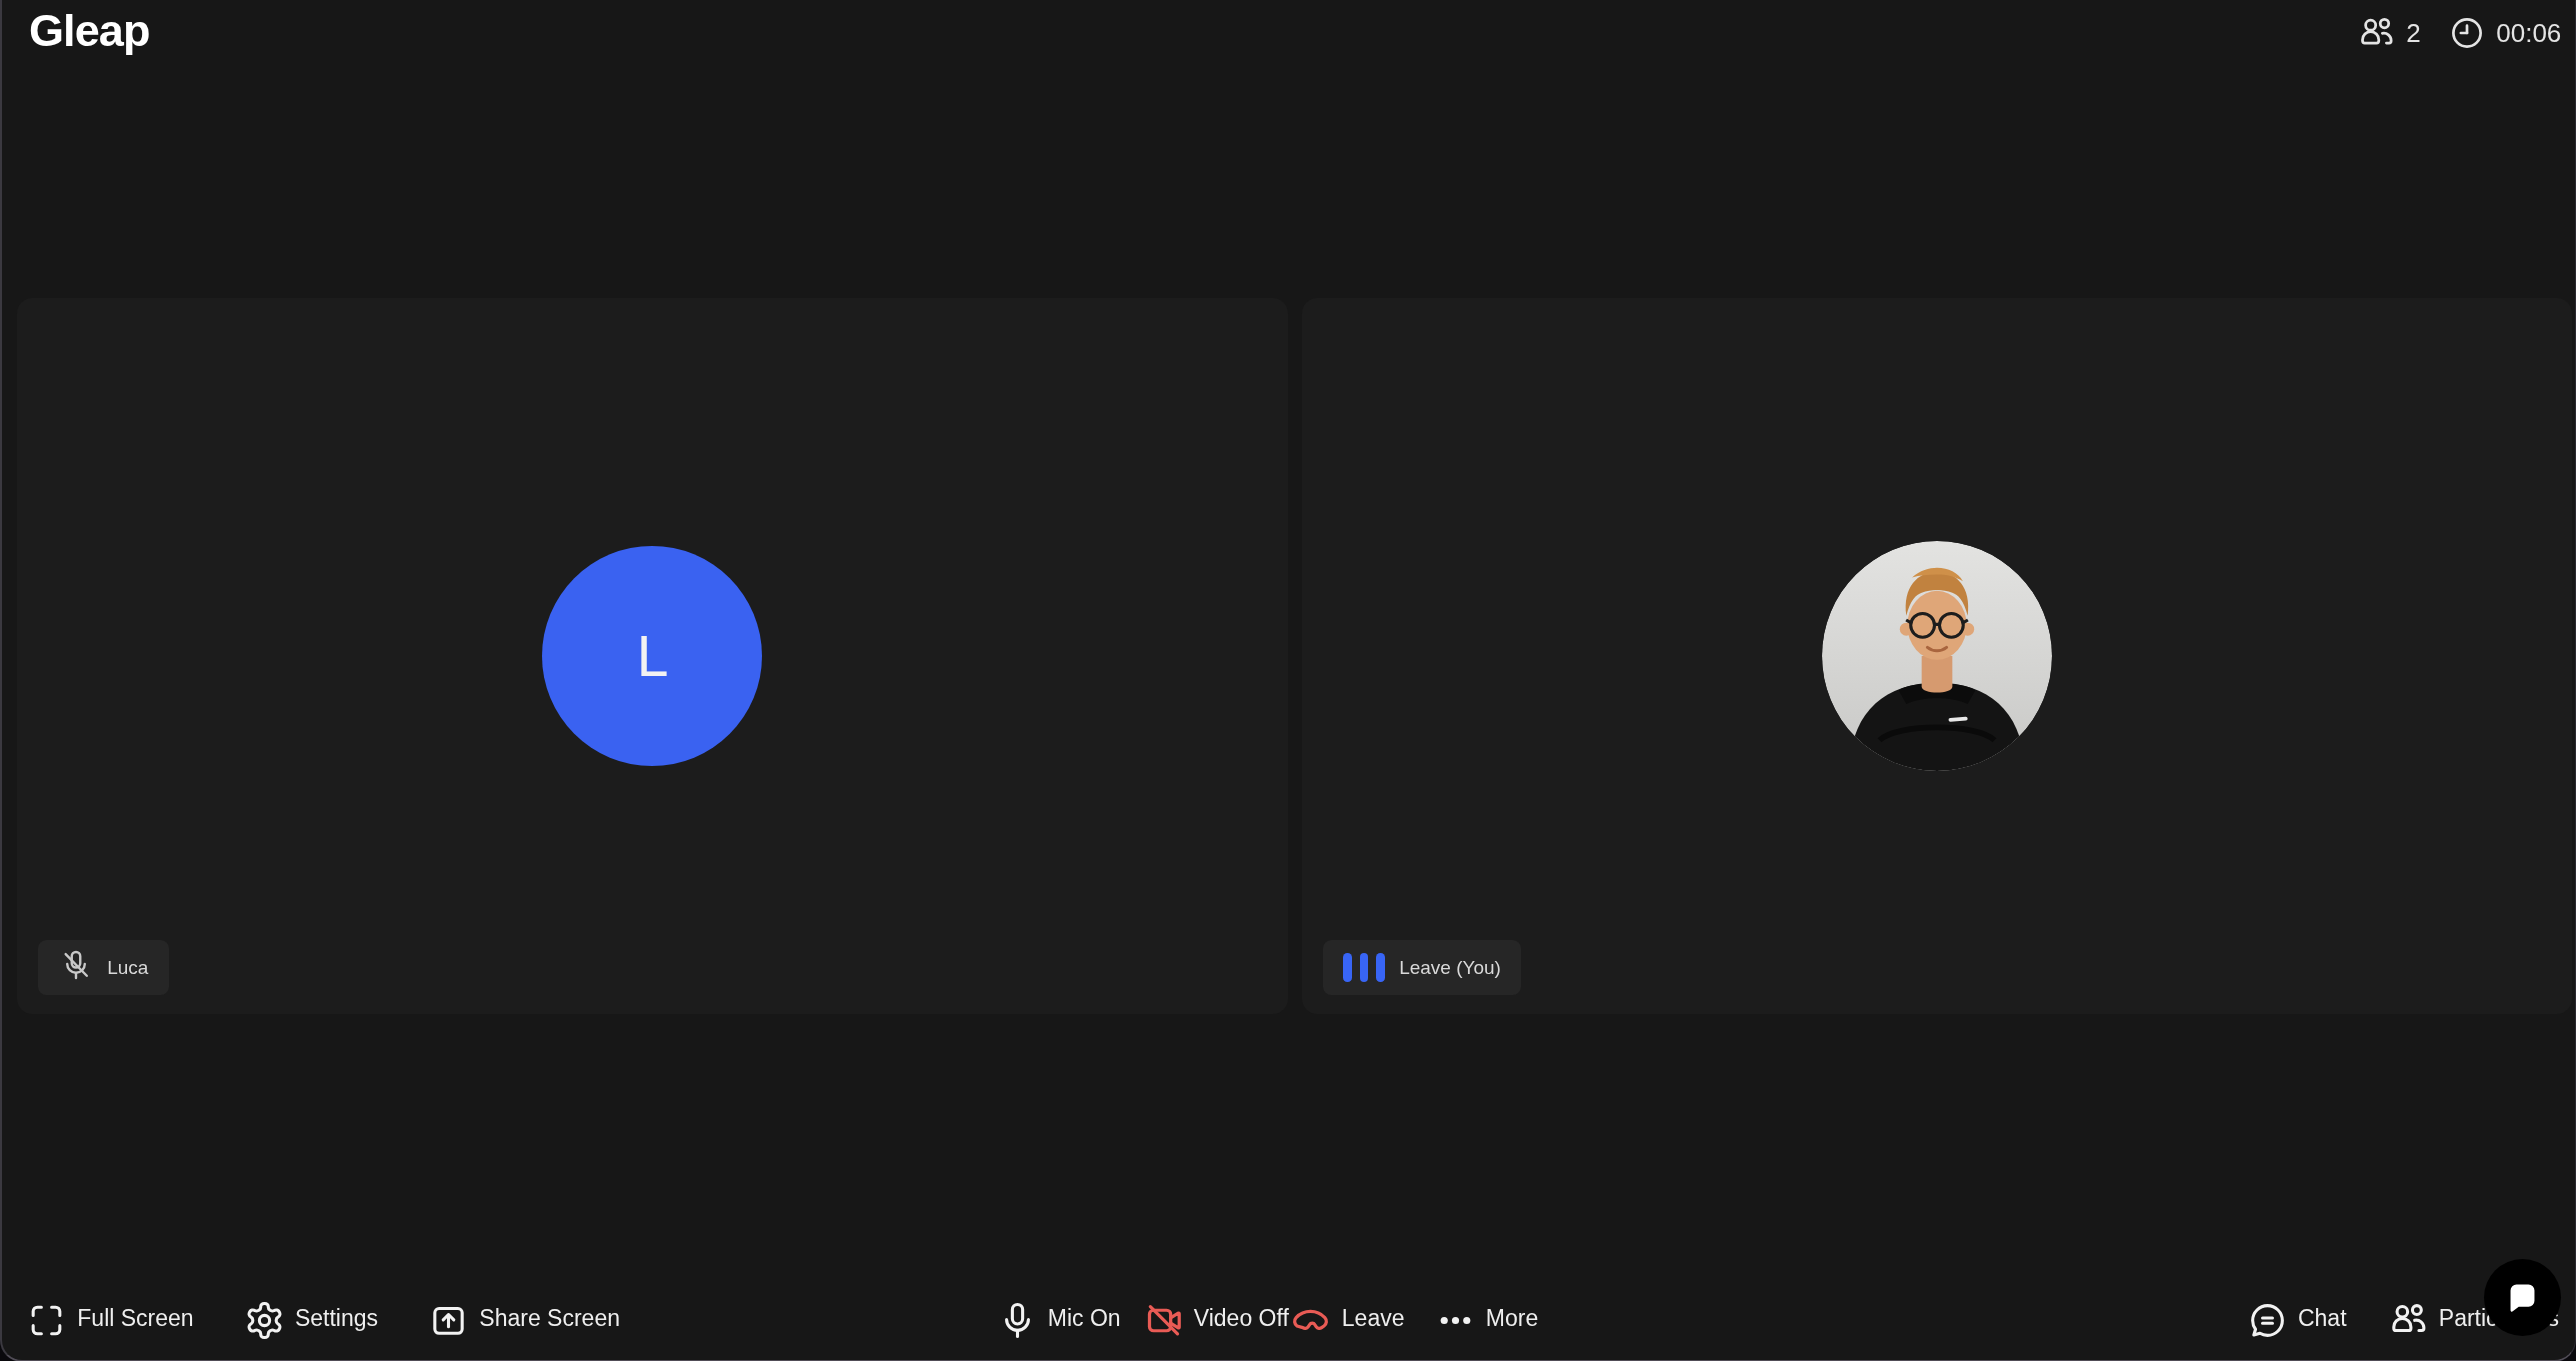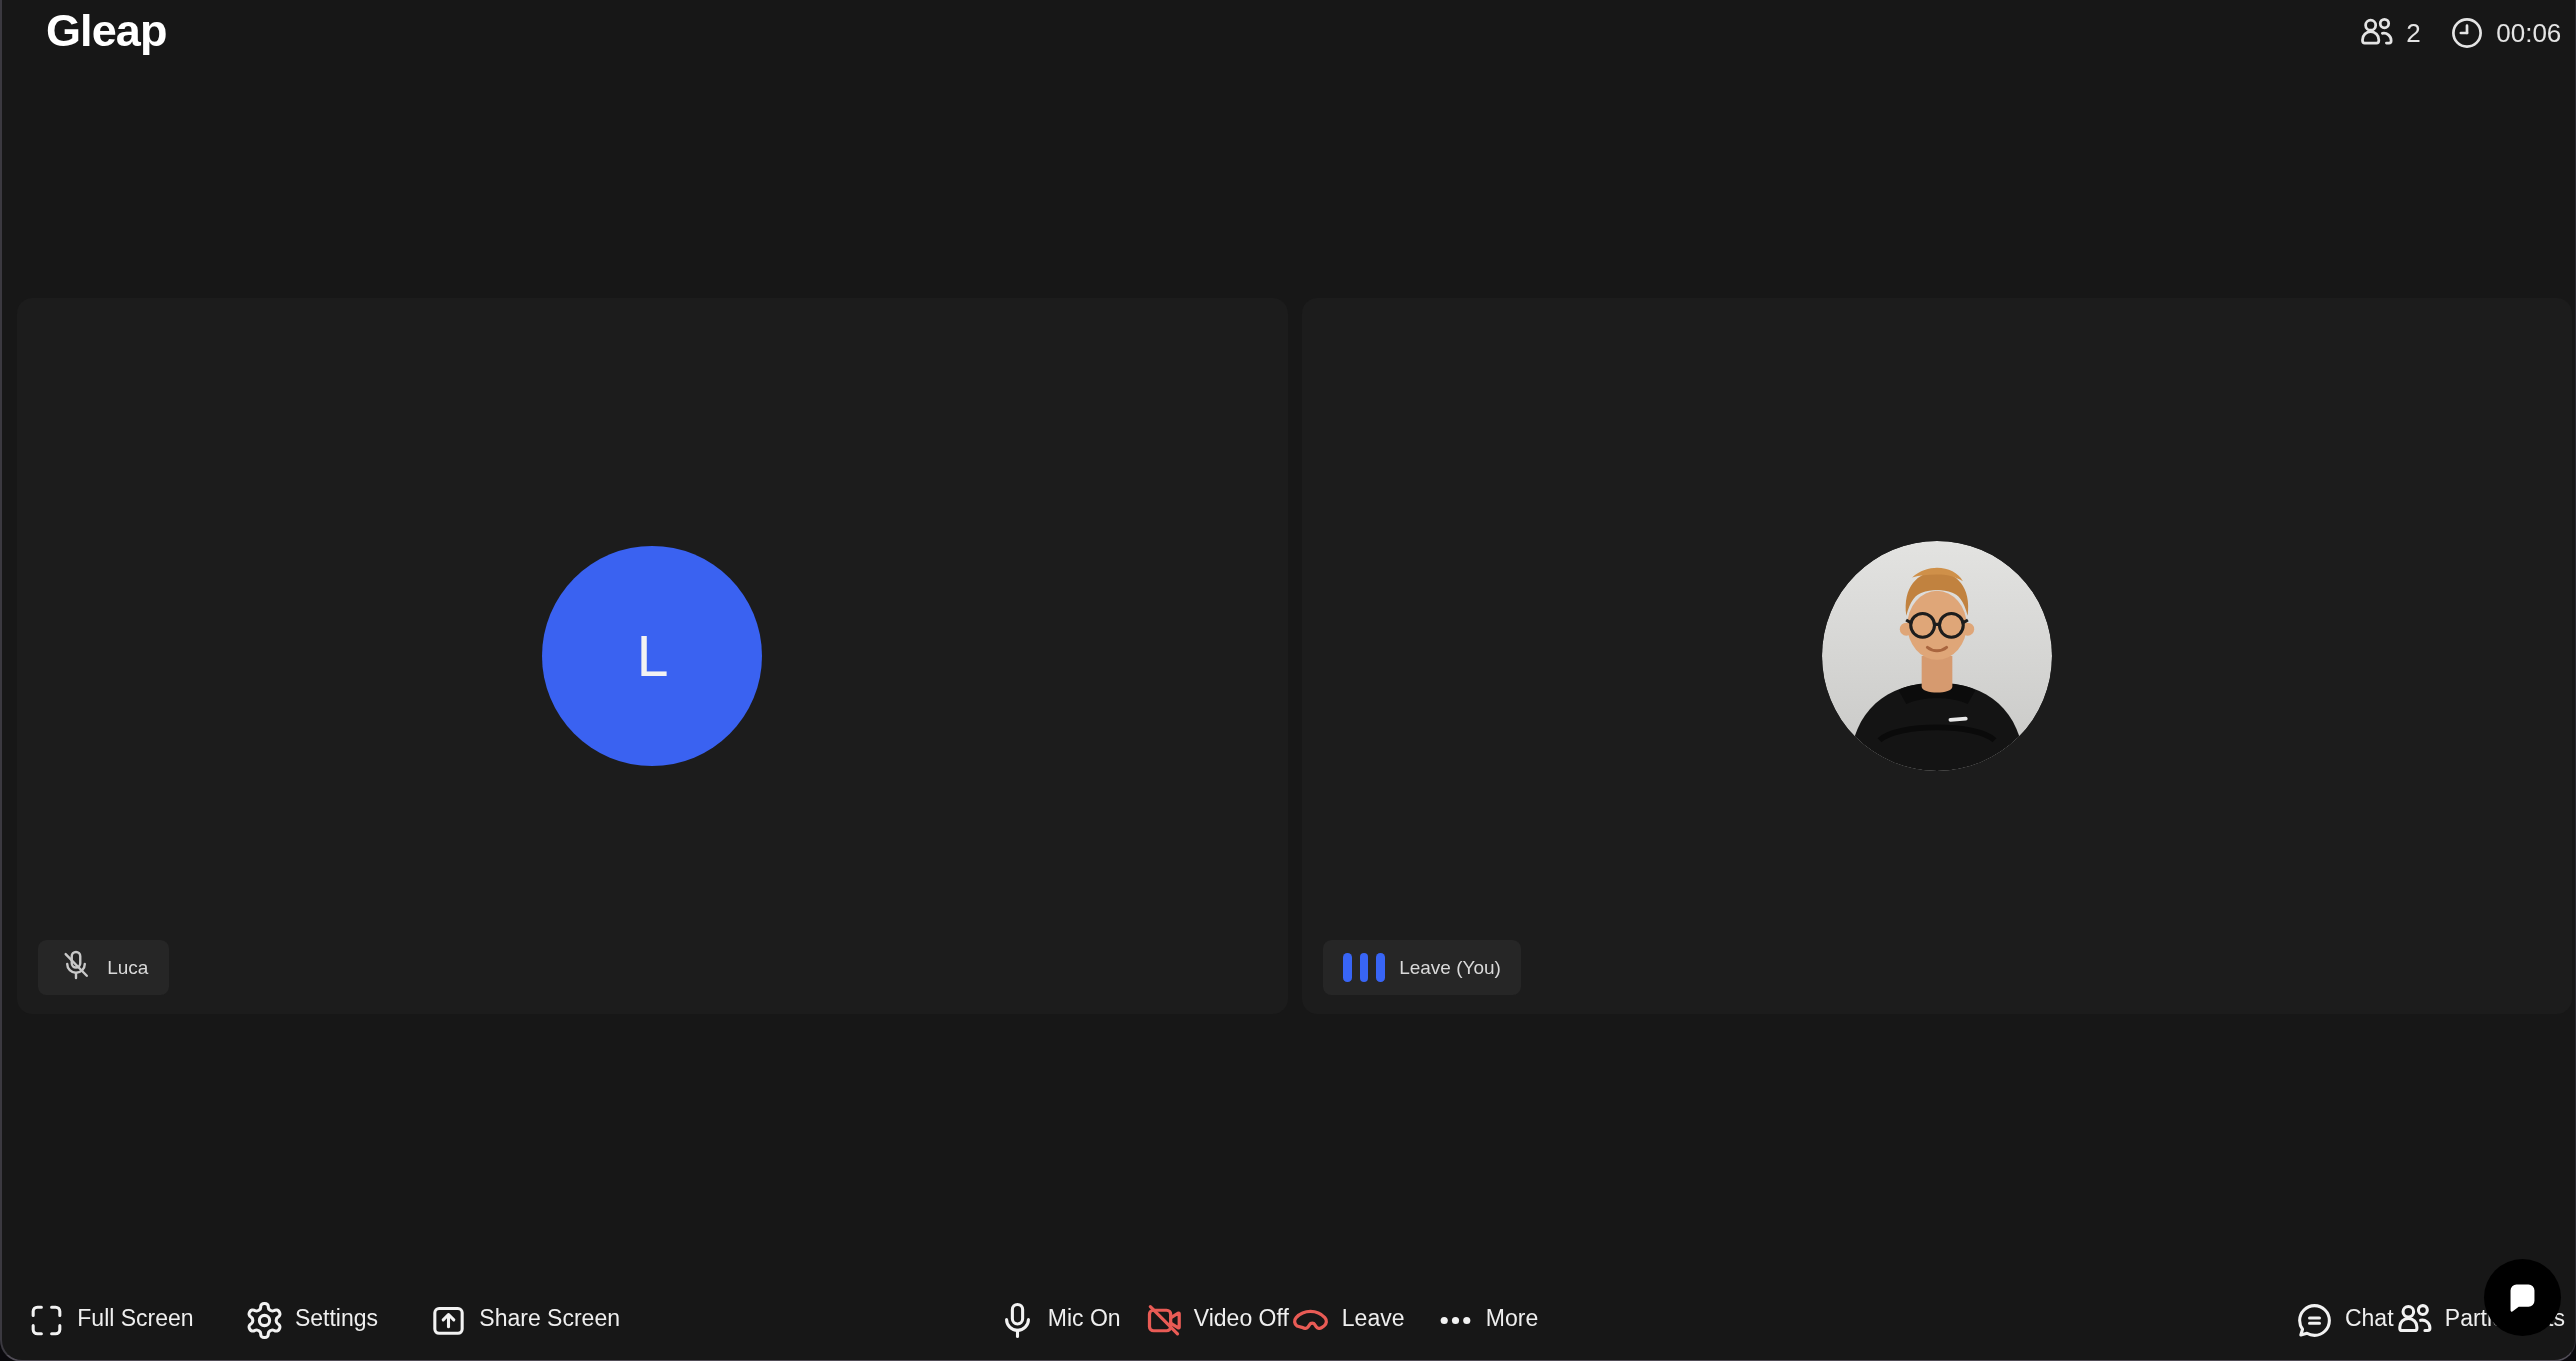--- a/index.html
+++ b/index.html
@@ -3,21 +3,21 @@
 <meta charset="utf-8">
 <style>
   html,body{margin:0;padding:0;background:#0a090d;}
   .stage{position:relative;width:2576px;height:1362px;overflow:hidden;
          font-family:"Liberation Sans",sans-serif;background:#0a090d;}
   .window{position:absolute;inset:0;box-sizing:border-box;background:#171717;
           border-left:2.6px solid #3b3940;border-bottom:2.6px solid #514d57;border-right:1.7px solid #2c2a31;
           border-radius:0 0 22px 22px;overflow:hidden;}
 
   
-  .logo{position:absolute;left:44px;top:5.1px;font-size:45px;font-weight:700;color:#ffffff;letter-spacing:-0.9px;}
+  .logo{position:absolute;left:27px;top:5.1px;font-size:45px;font-weight:700;color:#ffffff;letter-spacing:-0.9px;}
   .session-info{position:absolute;right:13.7px;top:13.7px;display:flex;align-items:center;gap:10.3px;
                 color:#e4e4e4;font-size:26px;}
   .session-info .pair{display:flex;align-items:center;gap:10.3px;}
   .session-info .pair + .pair{margin-left:17px;}
   .hicon svg{display:block;}
 
   
   .tiles{position:absolute;left:15.4px;top:298px;width:2555px;height:716px;
          display:grid;grid-template-columns:1fr 1fr;gap:14.6px;}
   .tile{position:relative;background:#1c1c1c;border-radius:15.4px;}
@@ -32,21 +32,21 @@
             background:#262626;border-radius:8.6px;display:inline-flex;align-items:center;gap:14.6px;
             color:#d9d9d9;font-size:19px;}
   .bars{display:flex;align-items:center;gap:7.7px;}
   .bar{width:8.6px;height:29px;border-radius:4.3px;background:#3865f5;}
 
   
   .tb-group{position:absolute;bottom:19px;display:flex;align-items:flex-end;}
   .tb-left{left:24px;gap:50px;}
   .tb-center{left:50%;transform:translateX(-50%);}
   .tb-center .tbtn{width:146px;}
-  .tb-right{right:0;padding-right:10px;}
+  .tb-right{right:0;padding-right:16px;gap:41px;}
   .tbtn{display:flex;flex-direction:row;align-items:center;gap:10.3px;cursor:pointer;}
   .ticon{height:45px;display:flex;align-items:flex-end;justify-content:center;}
   .ticon svg{display:block;}
   .tlabel{font-size:23px;color:#efefef;white-space:nowrap;}
 
   
   .widget-btn{position:absolute;left:2484px;top:1259px;width:77px;height:77px;border-radius:50%;
               background:#000;border:none;display:flex;align-items:center;justify-content:center;
               z-index:6;cursor:pointer;padding:0;}
 </style>

